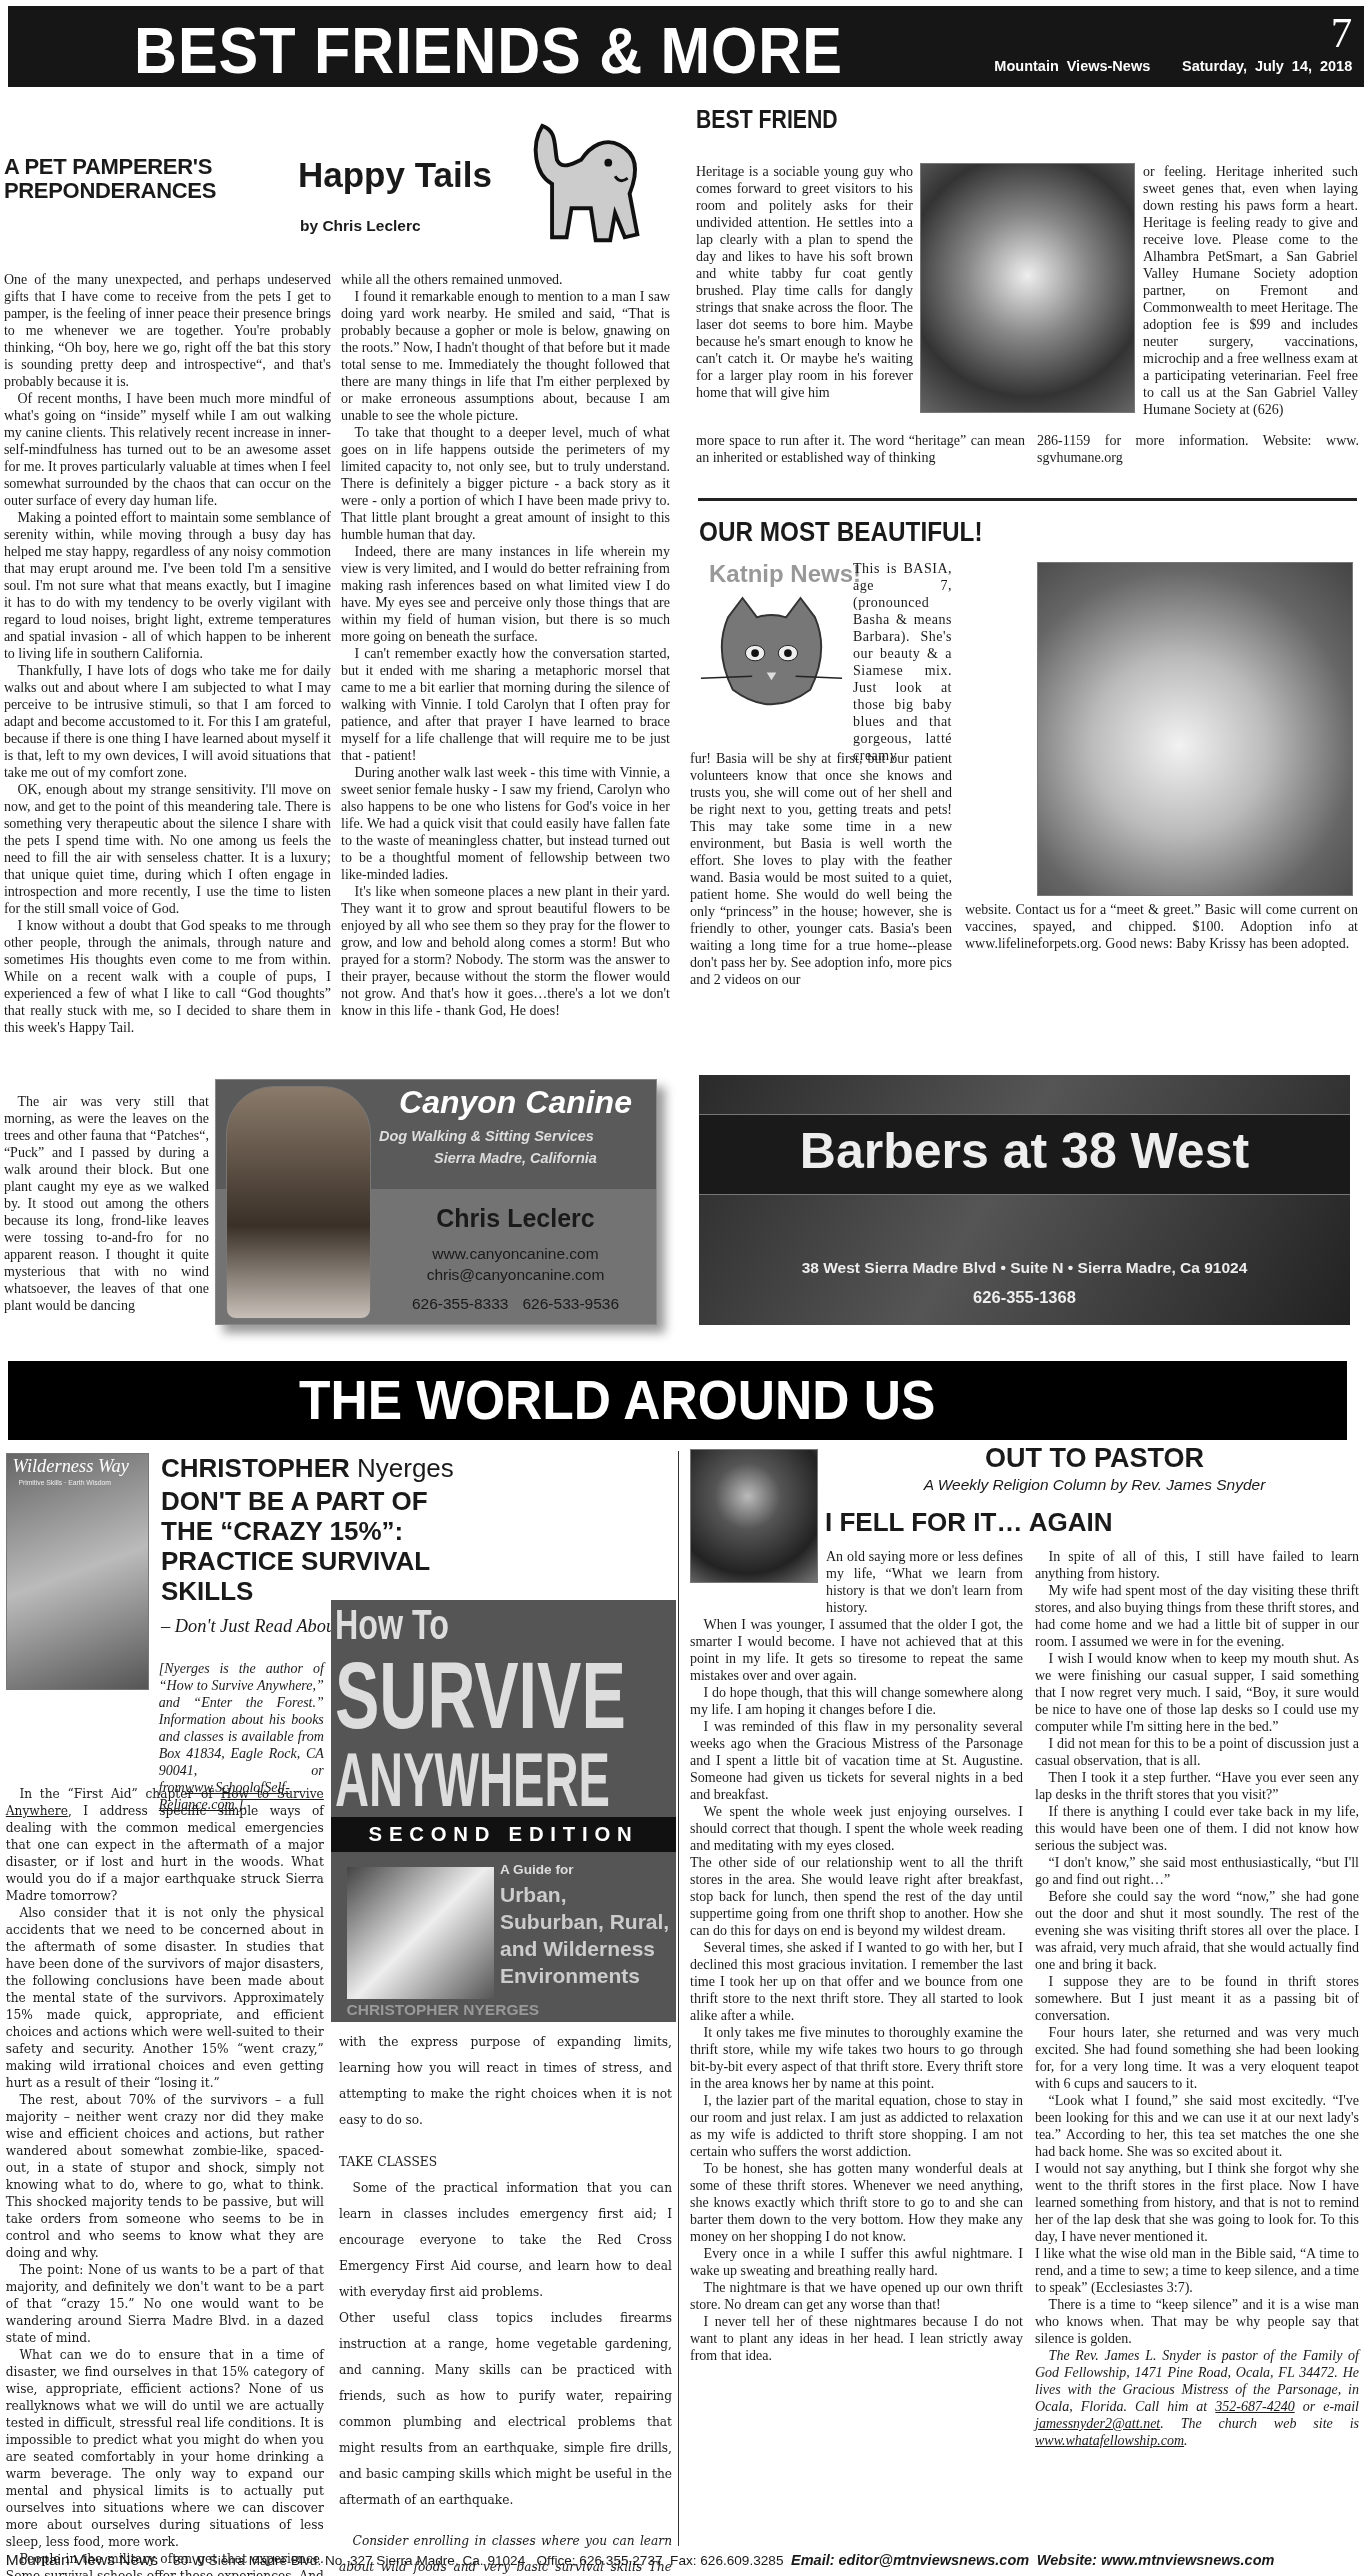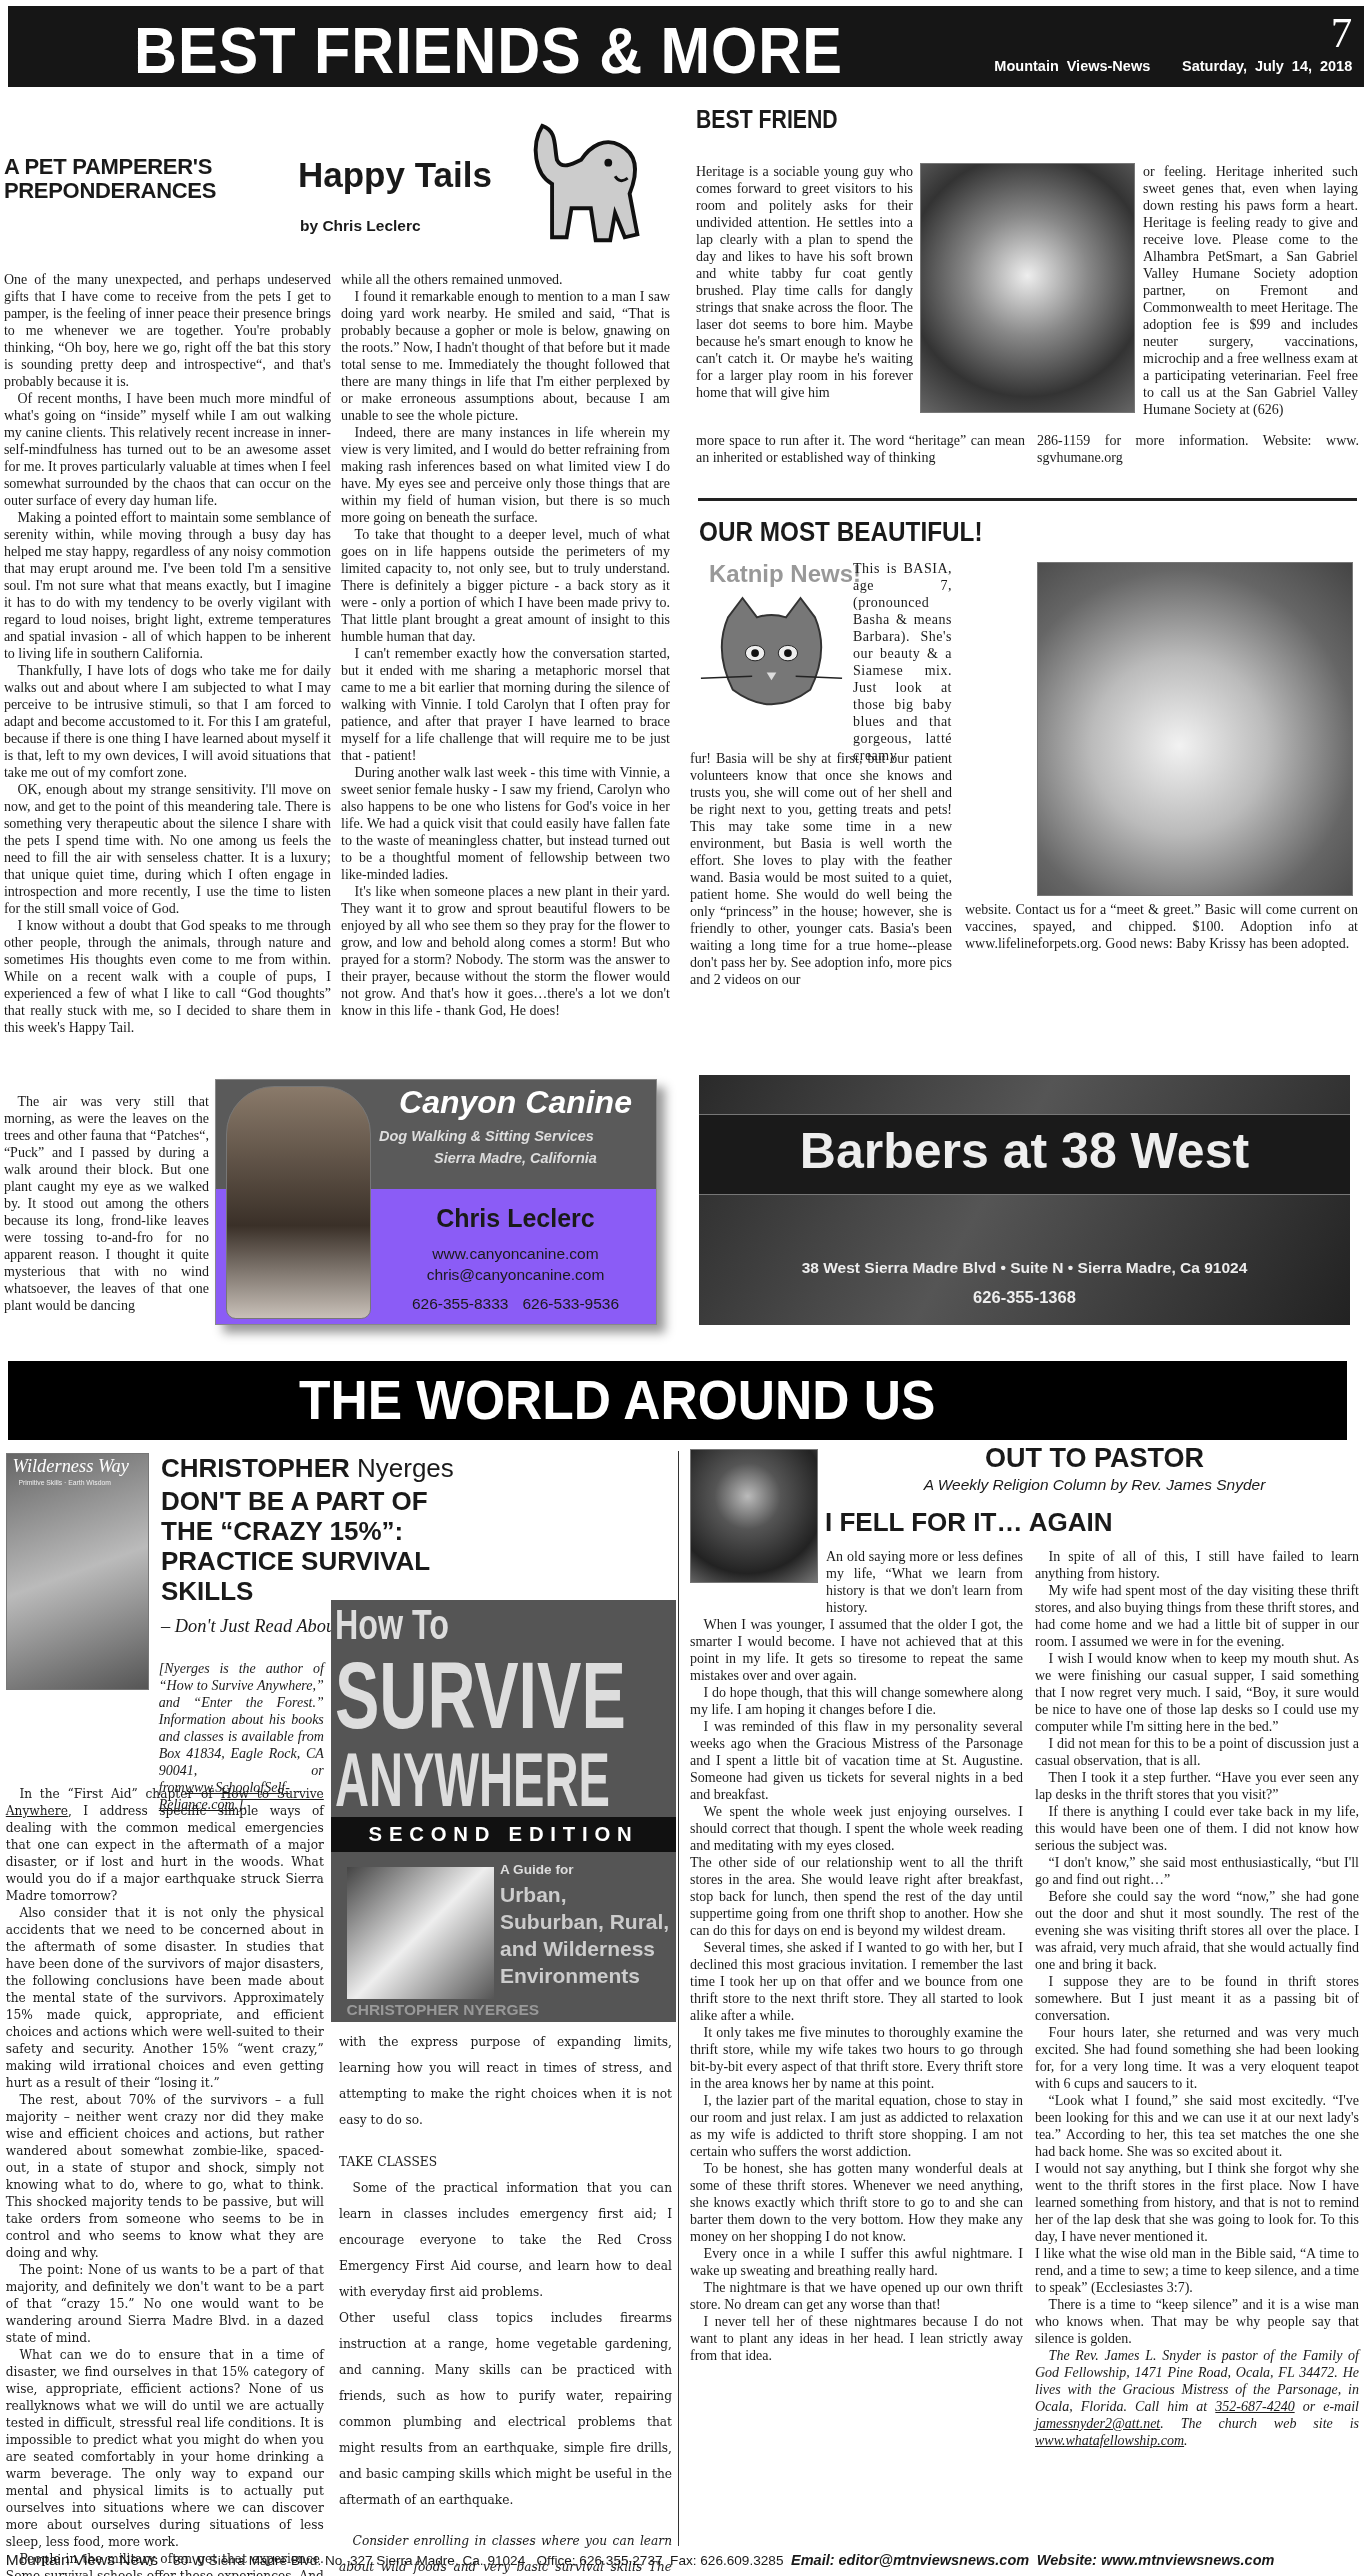--- a/index.html
+++ b/index.html
@@ -61,28 +61,28 @@
   <p>Thankfully, I have lots of dogs who take me for daily walks out and about where I am subjected to what I may perceive to be intrusive stimuli, so that I am forced to adapt and become accustomed to it. For this I am grateful, because if there is one thing I have learned about myself it is that, left to my own devices, I will avoid situations that take me out of my comfort zone.</p>
   <p>OK, enough about my strange sensitivity. I'll move on now, and get to the point of this meandering tale. There is something very therapeutic about the silence I share with the pets I spend time with. No one among us feels the need to fill the air with senseless chatter. It is a luxury; that unique quiet time, during which I often engage in introspection and more recently, I use the time to listen for the still small voice of God.</p>
   <p>I know without a doubt that God speaks to me through other people, through the animals, through nature and sometimes His thoughts even come to me from within. While on a recent walk with a couple of pups, I experienced a few of what I like to call “God thoughts” that really stuck with me, so I decided to share them in this week's Happy Tail.</p>
 </div>
 <div class="abs col" style="left:3.9px;top:1093px;width:205px;">
   <p>The air was very still that morning, as were the leaves on the trees and other fauna that “Patches“, “Puck” and I passed by during a walk around their block. But one plant caught my eye as we walked by. It stood out among the others because its long, frond-like leaves were tossing to-and-fro for no apparent reason. I thought it quite mysterious that with no wind whatsoever, the leaves of that one plant would be dancing</p>
 </div>
 <div class="abs col" style="left:341px;top:271px;width:329px;">
   <p class="noind">while all the others remained unmoved.</p>
   <p>I found it remarkable enough to mention to a man I saw doing yard work nearby. He smiled and said, “That is probably because a gopher or mole is below, gnawing on the roots.” Now, I hadn't thought of that before but it made total sense to me. Immediately the thought followed that there are many things in life that I'm either perplexed by or make erroneous assumptions about, because I am unable to see the whole picture.</p>
+  <p>To take that thought to a deeper level, much of what goes on in life happens outside the perimeters of my limited capacity to, not only see, but to truly understand. There is definitely a bigger picture - a back story as it were - only a portion of which I have been made privy to. That little plant brought a great amount of insight to this humble human that day.</p>
   <p>Indeed, there are many instances in life wherein my view is very limited, and I would do better refraining from making rash inferences based on what limited view I do have. My eyes see and perceive only those things that are within my field of human vision, but there is so much more going on beneath the surface.</p>
-  <p>To take that thought to a deeper level, much of what goes on in life happens outside the perimeters of my limited capacity to, not only see, but to truly understand. There is definitely a bigger picture - a back story as it were - only a portion of which I have been made privy to. That little plant brought a great amount of insight to this humble human that day.</p>
   <p>I can't remember exactly how the conversation started, but it ended with me sharing a metaphoric morsel that came to me a bit earlier that morning during the silence of walking with Vinnie. I told Carolyn that I often pray for patience, and after that prayer I have learned to brace myself for a life challenge that will require me to be just that - patient!</p>
   <p>During another walk last week - this time with Vinnie, a sweet senior female husky - I saw my friend, Carolyn who also happens to be one who listens for God's voice in her life. We had a quick visit that could easily have fallen fate to the waste of meaningless chatter, but instead turned out to be a thoughtful moment of fellowship between two like-minded ladies.</p>
   <p>It's like when someone places a new plant in their yard. They want it to grow and sprout beautiful flowers to be enjoyed by all who see them so they pray for the flower to grow, and low and behold along comes a storm! But who prayed for a storm? Nobody. The storm was the answer to their prayer, because without the storm the flower would not grow. And that's how it goes…there's a lot we don't know in this life - thank God, He does!</p>
 </div>
 
-<div class="abs" style="left:215px;top:1079px;width:442px;height:246px;border:1px solid #888;box-shadow:7.8px 7.8px 9.7px #999;background:#8b5cf6;overflow:hidden;">
+<div class="abs" style="left:215px;top:1079px;width:442px;height:246px;border:1px solid #888;box-shadow:7.8px 7.8px 9.7px #999;background:#737373;overflow:hidden;">
   <div class="abs" style="left:0;top:0;width:442px;height:109px;background:#5a5a5a;"></div>
   <div class="abs photo" style="left:9.7px;top:5.8px;width:145px;height:233px;border-radius:48px 48px 9.7px 9.7px;background:linear-gradient(180deg,#8a7a6a,#3a3028 60%,#c8c0b8);"></div>
   <div class="abs sans" style="left:163px;top:3.9px;width:273px;text-align:center;color:#fff;font-size:32px;font-style:italic;font-weight:bold;">Canyon Canine</div>
   <div class="abs sans" style="left:163px;top:48px;width:273px;text-align:left;color:#ddd;font-size:14.5px;font-style:italic;font-weight:bold;">Dog Walking &amp; Sitting Services</div>
   <div class="abs sans" style="left:163px;top:70px;width:273px;text-align:center;color:#ddd;font-size:14.5px;font-style:italic;font-weight:bold;">Sierra Madre, California</div>
   <div class="abs sans" style="left:163px;top:124px;width:273px;text-align:center;font-size:25px;font-weight:bold;">Chris Leclerc</div>
   <div class="abs sans" style="left:163px;top:165px;width:273px;text-align:center;font-size:15.5px;">www.canyoncanine.com</div>
   <div class="abs sans" style="left:163px;top:186px;width:273px;text-align:center;font-size:15.5px;">chris@canyoncanine.com</div>
   <div class="abs sans" style="left:163px;top:215px;width:273px;text-align:center;font-size:15.5px;word-spacing:9.7px;">
     <span>626-355-8333</span>

